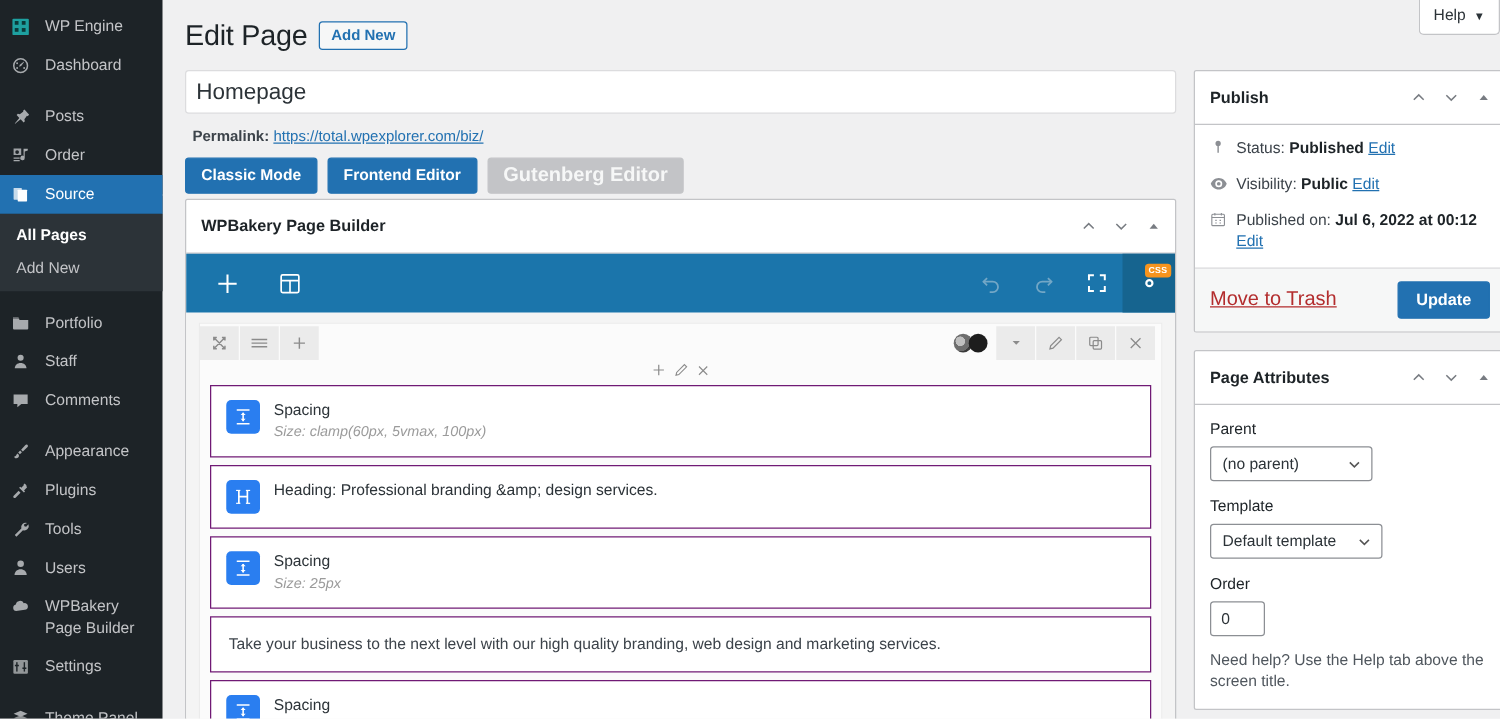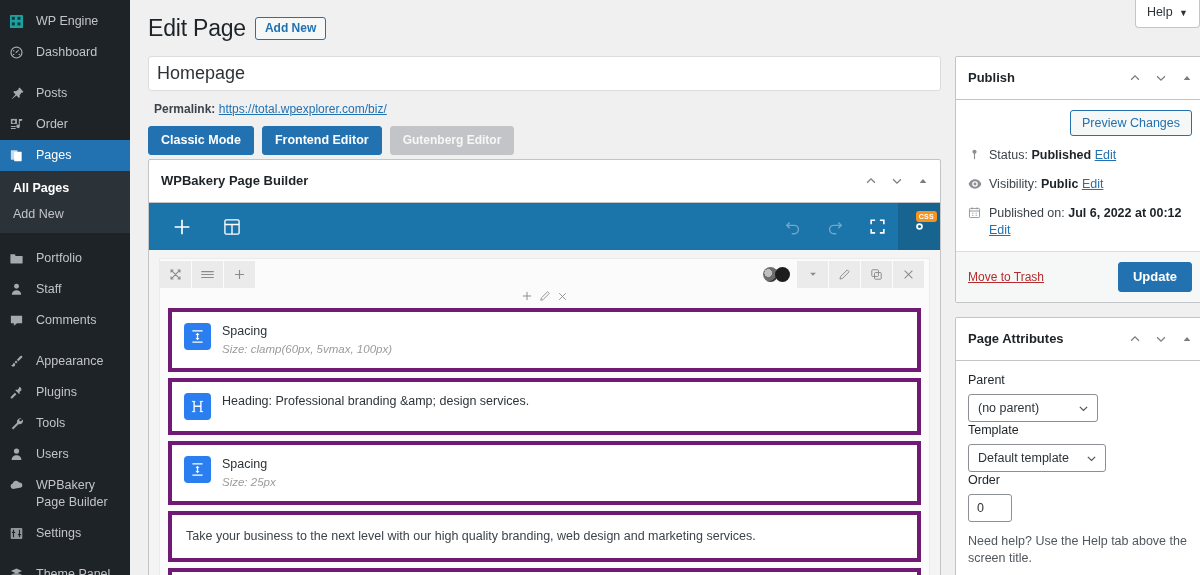--- a/index.html
+++ b/index.html
@@ -102,21 +102,21 @@
   .permalink-row a { color: #2271b1; font-weight: normal; }
 
   .editor-switch-row { display: flex; gap: 8px; margin-bottom: 4px; }
   .btn-primary {
     background: #2271b1; border: 1px solid #2271b1; color: #fff;
     padding: 5px 12px; border-radius: 3px; font-size: 12.5px; font-weight: bold;
     cursor: pointer; line-height: 17px;
   }
   .btn-disabled {
     background: #c3c4c7; border: 1px solid #c3c4c7; color: #f6f7f7;
-    padding: 5px 12px; border-radius: 3px; font-size: 12px; font-weight: bold;
+    padding: 5px 12px; border-radius: 3px; font-size: 16px; font-weight: bold;
     cursor: default; line-height: 17px;
   }
 
   
   .postbox {
     background: #fff; border: 1px solid #c3c4c7; border-radius: 2px;
     margin-bottom: 16px;
   }
   .postbox-header {
     display: flex; align-items: center; justify-content: space-between;
@@ -181,21 +181,21 @@
     margin-right: -3px;
   }
   .av.a2 { background: #1d1d1d; }
 
   .elem-hover-ctl {
     display: flex; gap: 6px; justify-content: center; align-items: center;
     color: #8b8b8b; height: 16px; margin: -1px 0 4px 0;
   }
 
   .vc-element {
-    background: #fff; border: 4px solid #701a75; margin: 0 8px 6px 8px;
+    background: #fff; border: 1px solid #701a75; margin: 0 8px 6px 8px;
     display: flex; align-items: flex-start; padding: 11px 12px;
     min-height: 47px; cursor: move;
   }
   .vc-element:first-of-type { margin-top: 0; }
   .el-icon {
     width: 27px; height: 27px; min-width: 27px; border-radius: 4px;
     background: #2a7ef0; display: flex; align-items: center; justify-content: center;
     margin-right: 11px; color: #fff;
   }
   .el-text { padding-top: 0; }
@@ -216,34 +216,34 @@
     line-height: 18px;
   }
   .misc-row { display: flex; align-items: flex-start; margin-bottom: 12px; font-size: 12.5px; color: #3c434a; line-height: 17px; }
   .misc-ico { width: 21px; min-width: 21px; color: #8c8f94; display: flex; align-items: flex-start; padding-top: 1px; }
   .misc-row b { color: #1d2327; }
   .misc-row a { color: #2271b1; }
   .major-publishing-actions {
     display: flex; align-items: center; justify-content: space-between;
     border-top: 1px solid #dcdcde; background: #f6f7f7; padding: 10px 12px;
   }
-  .trash-link { color: #b32d2e; font-size: 12px; cursor: pointer; text-decoration: underline; }
+  .trash-link { color: #b32d2e; font-size: 16px; cursor: pointer; text-decoration: underline; }
   .btn-update {
     background: #2271b1; border: 1px solid #2271b1; color: #fff;
     border-radius: 3px; padding: 5px 14px; font-size: 13px; font-weight: bold; cursor: pointer;
     line-height: 18px;
   }
 
   .attr-inner { padding: 11px 12px 13px 12px; }
   .attr-label { font-size: 12.5px; color: #1d2327; margin-bottom: 5px; line-height: 17px; }
   .attr-select {
     position: relative; border: 1px solid #8c8f94; border-radius: 3px; background: #fff;
     height: 28px; display: inline-flex; align-items: center;
     padding: 0 26px 0 9px; font-size: 12.5px; color: #2c3338; cursor: pointer;
-    min-width: 130px;
+    margin-bottom: 12px; min-width: 130px;
   }
   .attr-select .chev { position: absolute; right: 7px; top: 7px; color: #555; }
   .attr-input {
     border: 1px solid #8c8f94; border-radius: 3px; background: #fff; height: 28px;
     width: 44px; padding: 0 8px; font-size: 12.5px; color: #2c3338;
     font-family: "Liberation Sans", sans-serif; margin-bottom: 11px; outline: none;
   }
   .attr-help { font-size: 12.5px; color: #50575e; line-height: 17px; }
 </style>
 </head>
@@ -302,21 +302,21 @@
       <span class="mi-label">Order</span>
     </div>
 
     <div class="menu-item current">
       <span class="mi-ico">
         <svg class="ic" width="15" height="15" viewBox="0 0 16 16" fill="currentColor">
             <rect x="2" y="2.5" width="7" height="10" rx=".5" opacity=".75"></rect>
             <rect x="5.5" y="4" width="8" height="10" rx=".5"></rect>
           </svg>
       </span>
-      <span class="mi-label">Pages</span>
+      <span class="mi-label">Source</span>
     </div>
 
     <div class="submenu">
       <div class="sub-item cur">All Pages</div>
       <div class="sub-item">Add New</div>
     </div>
 
     <div class="menu-sep"></div>
 
     <div class="menu-item">
@@ -675,23 +675,20 @@
                 </span>
                 <span class="toggle-btn">
                   <svg class="ic" width="10" height="10" viewBox="0 0 12 12" fill="currentColor">
                       <path d="M6 3.5 10 8.5H2z"></path>
                     </svg>
                 </span>
               </div>
             </div>
 
             <div class="submitbox-inner">
-              <div class="preview-row">
-                <button class="btn-secondary">Preview Changes</button>
-              </div>
 
               <div class="misc-row">
                 <span class="misc-ico">
                   <svg class="ic" width="13" height="13" viewBox="0 0 16 16" fill="currentColor">
                       <circle cx="8" cy="4.6" r="2.6"></circle>
                       <rect x="7.3" y="6.2" width="1.4" height="7.6"></rect>
                     </svg>
                 </span>
                 <span>
                   <span>Status:</span>

